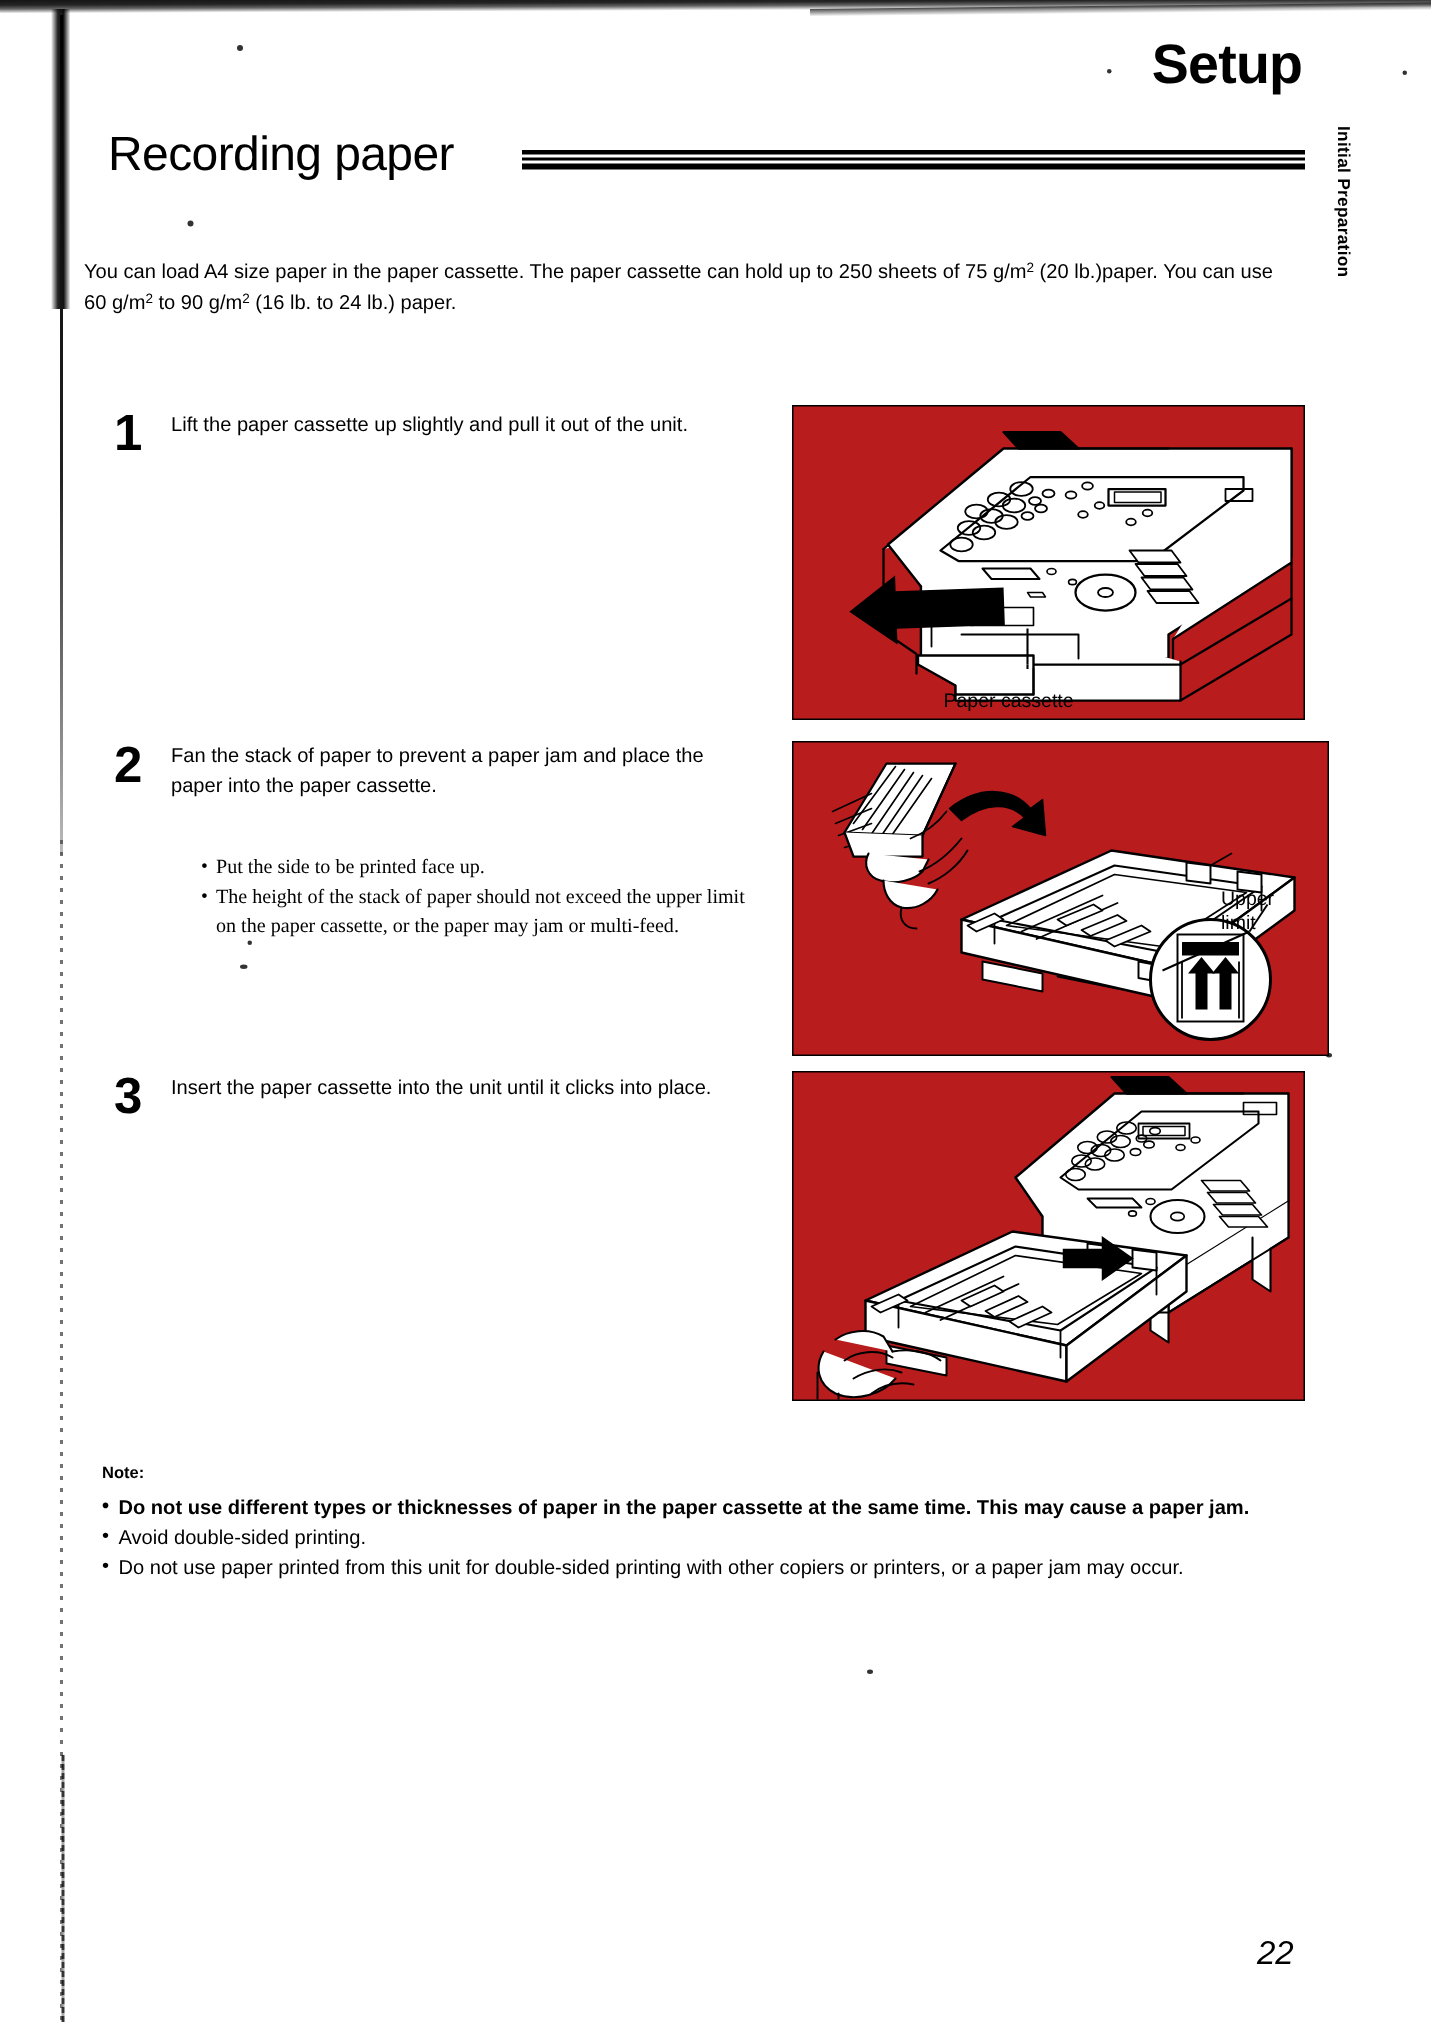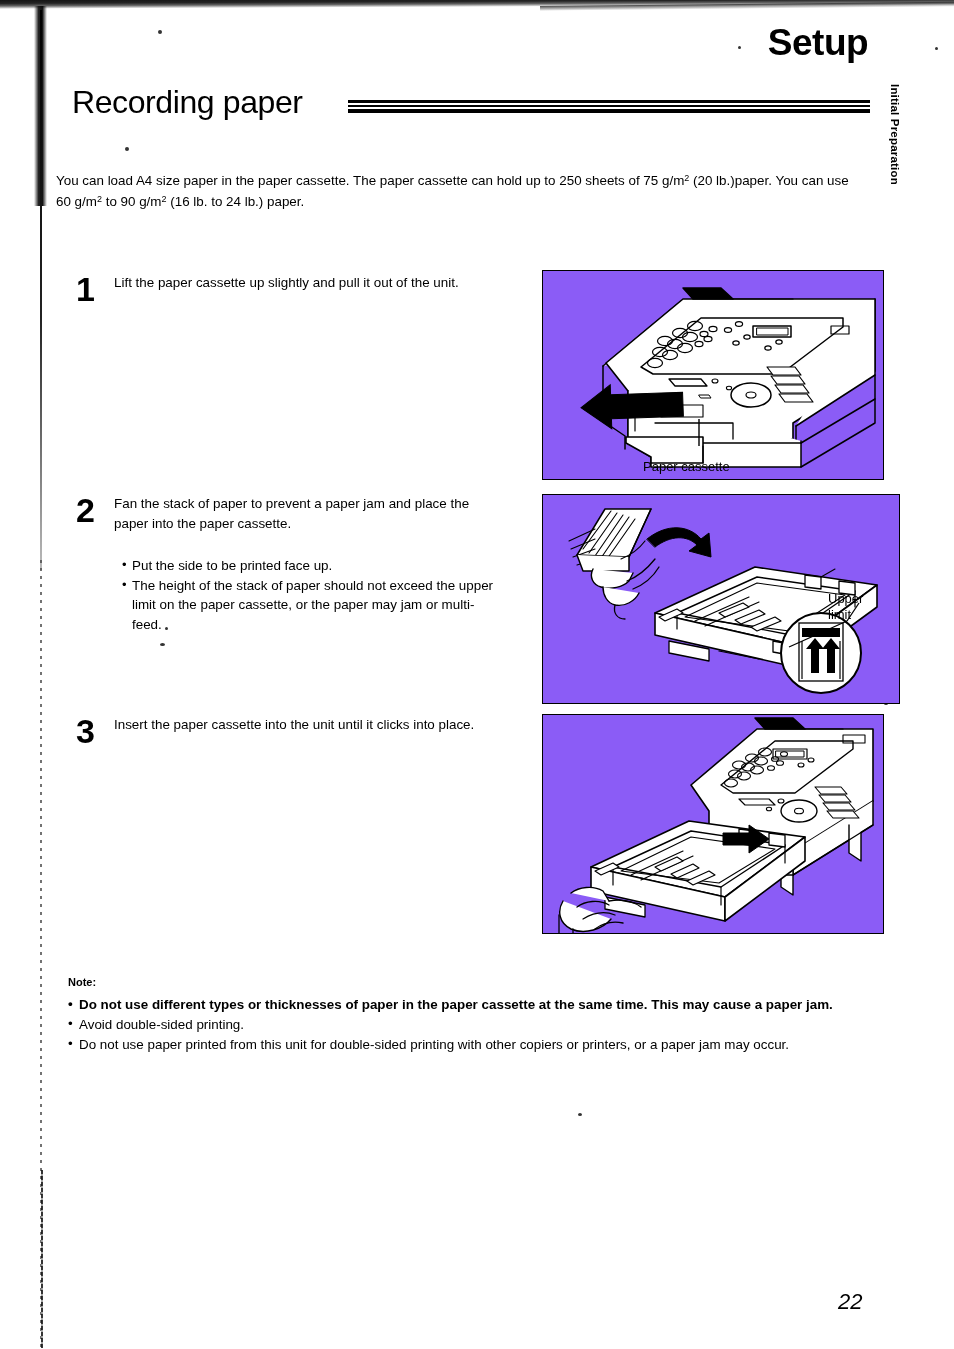--- a/index.html
+++ b/index.html
@@ -74,28 +74,28 @@
   .sub-title{
     position:absolute;left:72px;top:218px;
     font-size:23px;font-weight:bold;letter-spacing:-.2px;
   }
 
   
   .step-num{
     position:absolute;font-size:34px;font-weight:bold;line-height:1;
   }
   .step-body{position:absolute;font-size:13.4px;line-height:19.5px;}
-  .blist{margin:4px;padding:0;list-style:none;}
+  .blist{margin:16px;padding:0;list-style:none;font-family:Liberation Serif, serif;}
   .blist li{position:relative;padding-left:10px;margin-bottom:0;}
   .blist li:before{
     content:"\2022";position:absolute;left:0;top:-1px;font-size:13px;
   }
 
   
-  .figbox{position:absolute;border:1.6px solid #000;background:#8b5cf6;margin-left:14px;}
+  .figbox{position:absolute;border:1.6px solid #000;background:#b91c1c;}
   .figcap{
     position:absolute;font-size:13px;line-height:16px;
   }
 
   
   .note-head{position:absolute;left:68px;top:976px;font-size:11px;font-weight:bold;}
   .note-list{position:absolute;left:68px;top:995px;width:808px;font-size:13.4px;line-height:19px;}
   .note-list li{position:relative;padding-left:11px;list-style:none;margin-bottom:1px;}
   .note-list li:before{content:"\2022";position:absolute;left:0;top:-1px;}
   .note-list li.b{font-weight:bold;}

